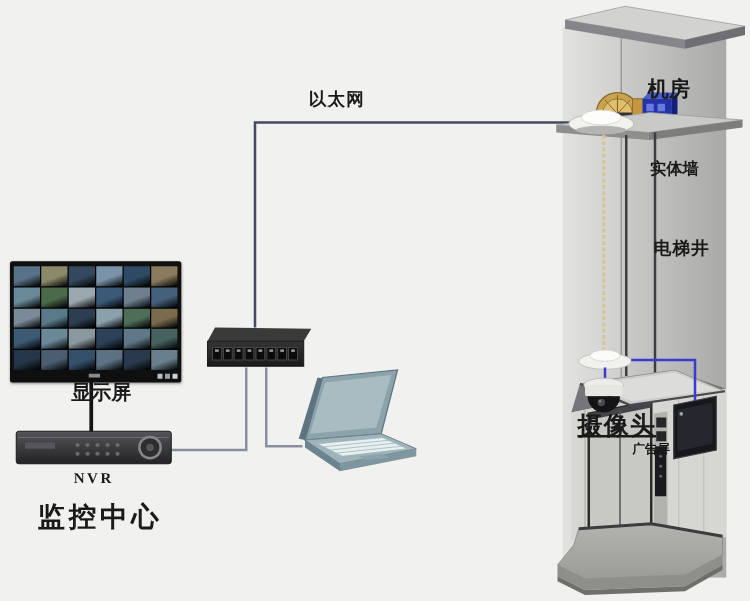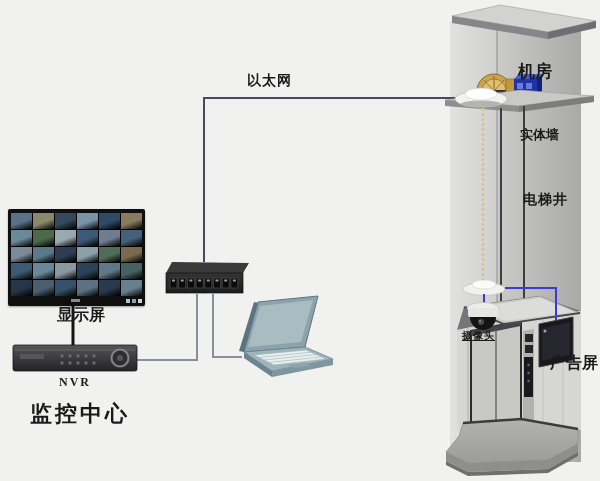--- a/index.html
+++ b/index.html
@@ -8,22 +8,22 @@
     background:var(--c-background,#f1f1ef);
     font-family:"Liberation Serif","DejaVu Serif",serif;
     overflow:hidden;
   }
   svg{position:absolute; left:0; top:0;}
   .lbl{position:absolute; font-weight:700; color:#1a1a1a; white-space:nowrap; line-height:1;}
   .lbl-ethernet{left:247px; top:74px; font-size:14px; letter-spacing:1px;}
   .lbl-machine-room{left:518px; top:53px; font-size:17px;margin-top:10px;}
   .lbl-solid-wall{left:520px; top:84px; font-size:13px;margin-top:44px;}
   .lbl-shaft{left:523px; top:193px; font-size:14px; letter-spacing:1px;}
-  .lbl-camera{left:462px; top:331px; font-size:10px; letter-spacing:1px;text-decoration:underline;}
-  .lbl-adscreen{left:550px; top:355px; font-size:16px;}
+  .lbl-camera{left:462px; top:331px; font-size:20px; letter-spacing:1px;text-decoration:underline;}
+  .lbl-adscreen{left:506px; top:355px; font-size:10px;}
   .lbl-display{left:57px; top:307px; font-size:16px;}
   .lbl-nvr{left:13px; top:376px; width:124px; text-align:center; font-size:12px; letter-spacing:2px;}
   .lbl-center{left:30px; top:403px; font-size:22px; letter-spacing:3px;}
   .monitor{
     position:absolute; left:8px; top:209px; width:131px; height:83px;
     background:#0f0f0f; border-radius:2px; padding:4px 3px 10px 3px;
     box-shadow:0 1px 2px rgba(0,0,0,.35);
   }
   .monitor-grid{display:grid; width:100%; height:100%; gap:1px; background:#000;}
   .thumb{min-width:0; min-height:0;}

